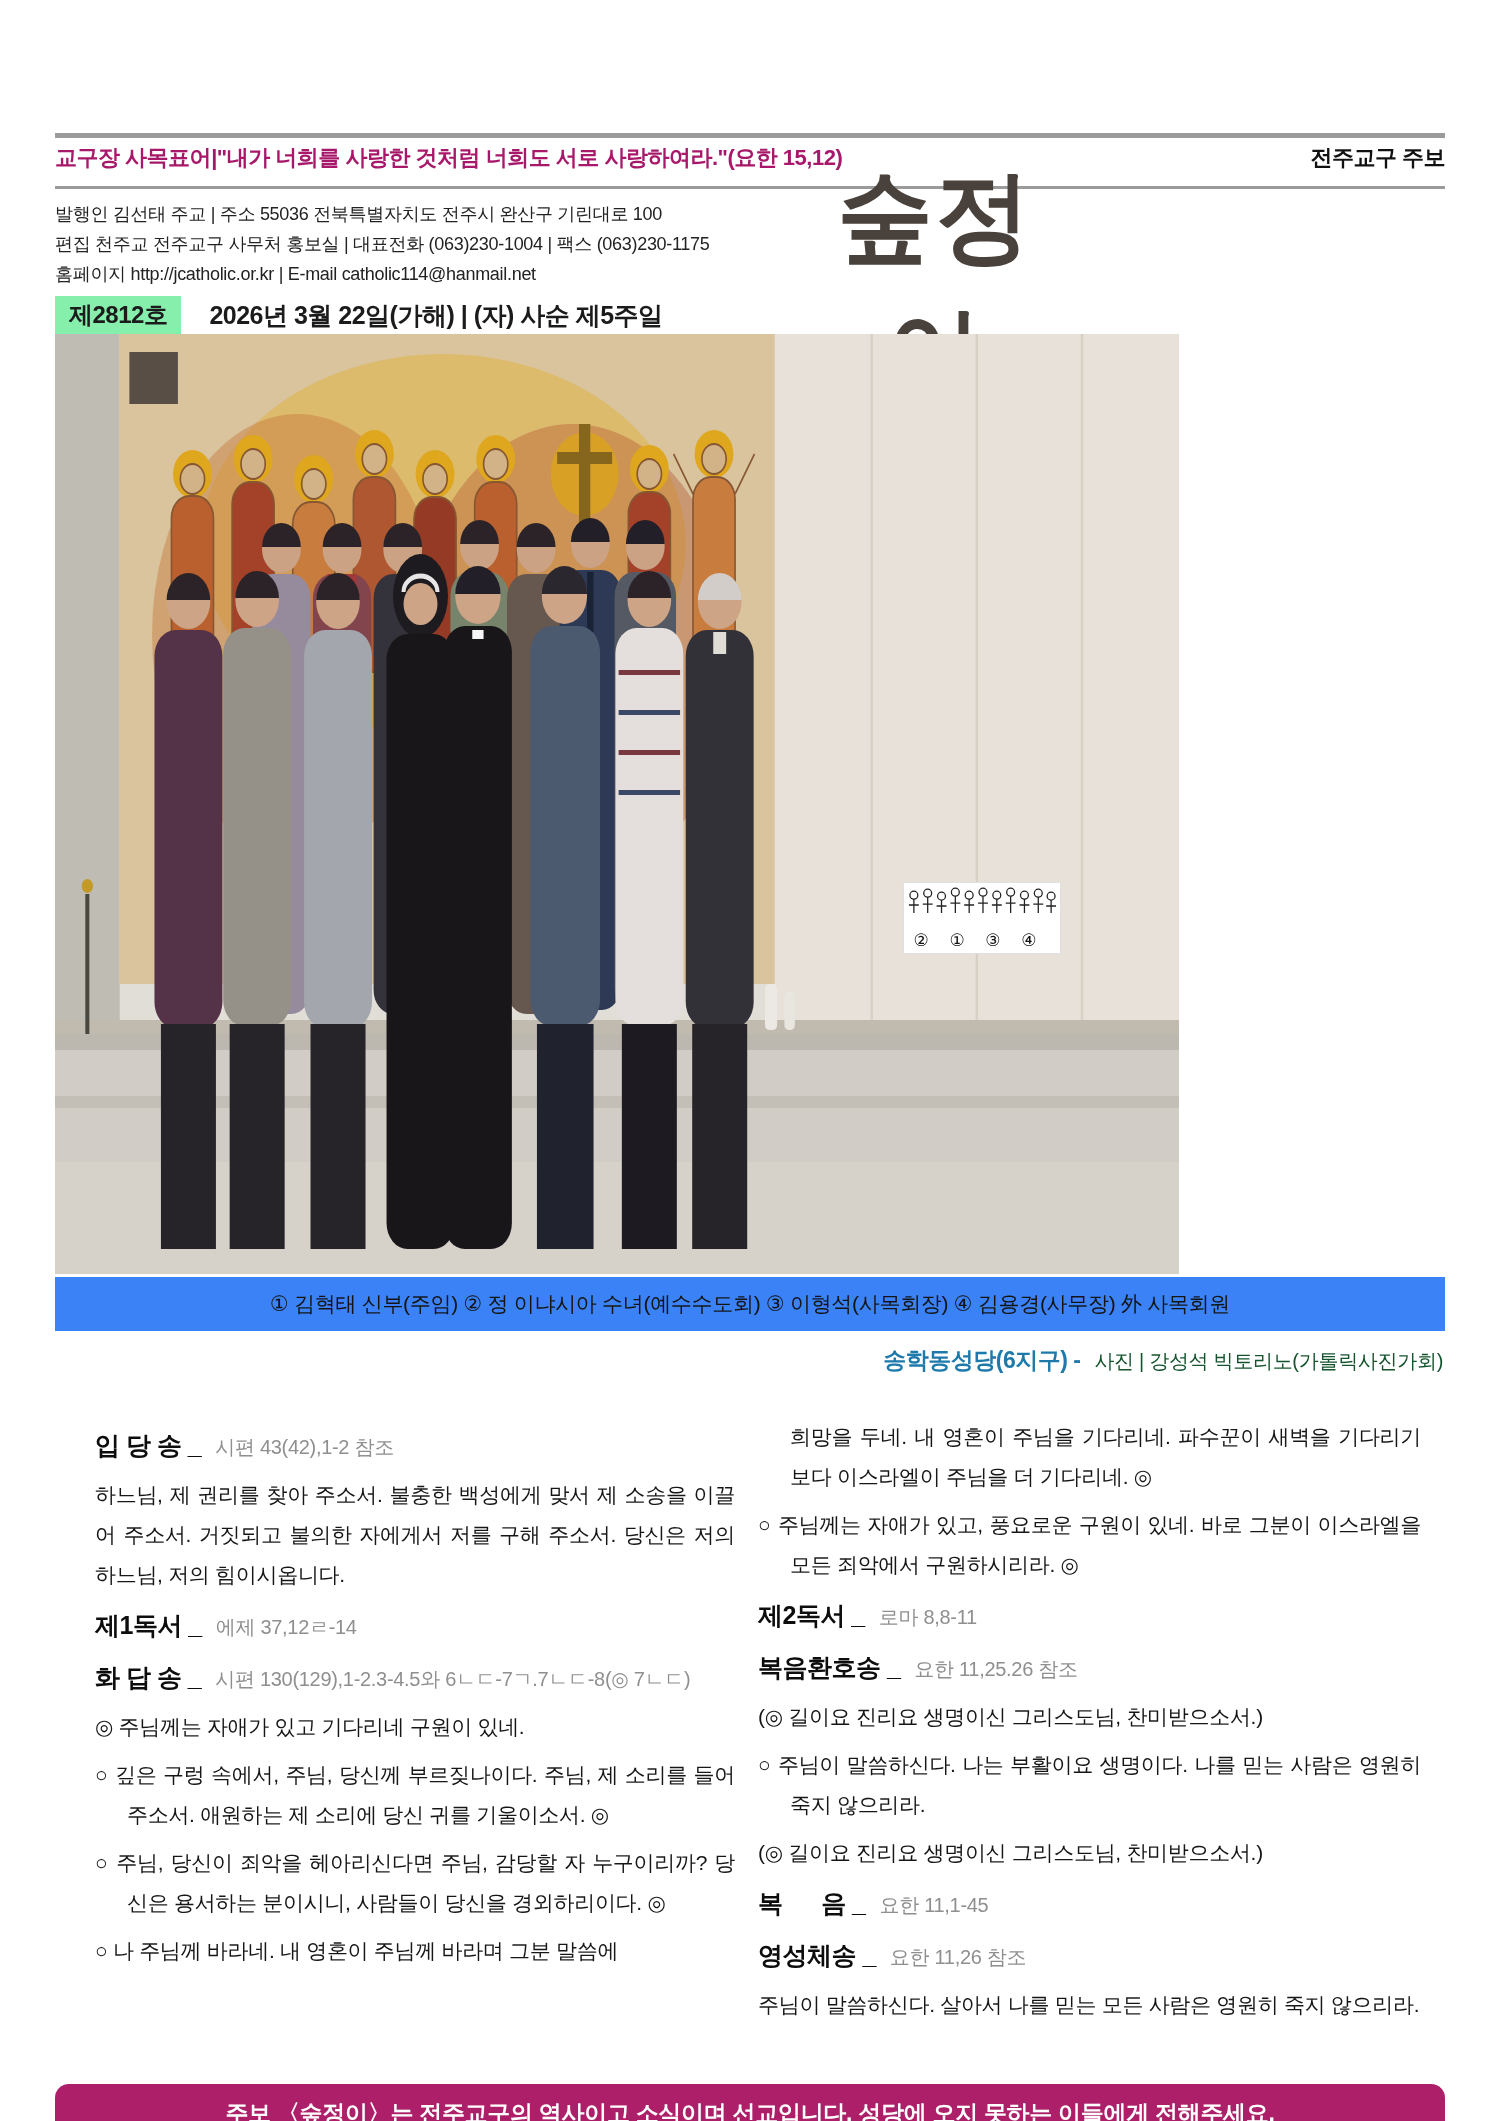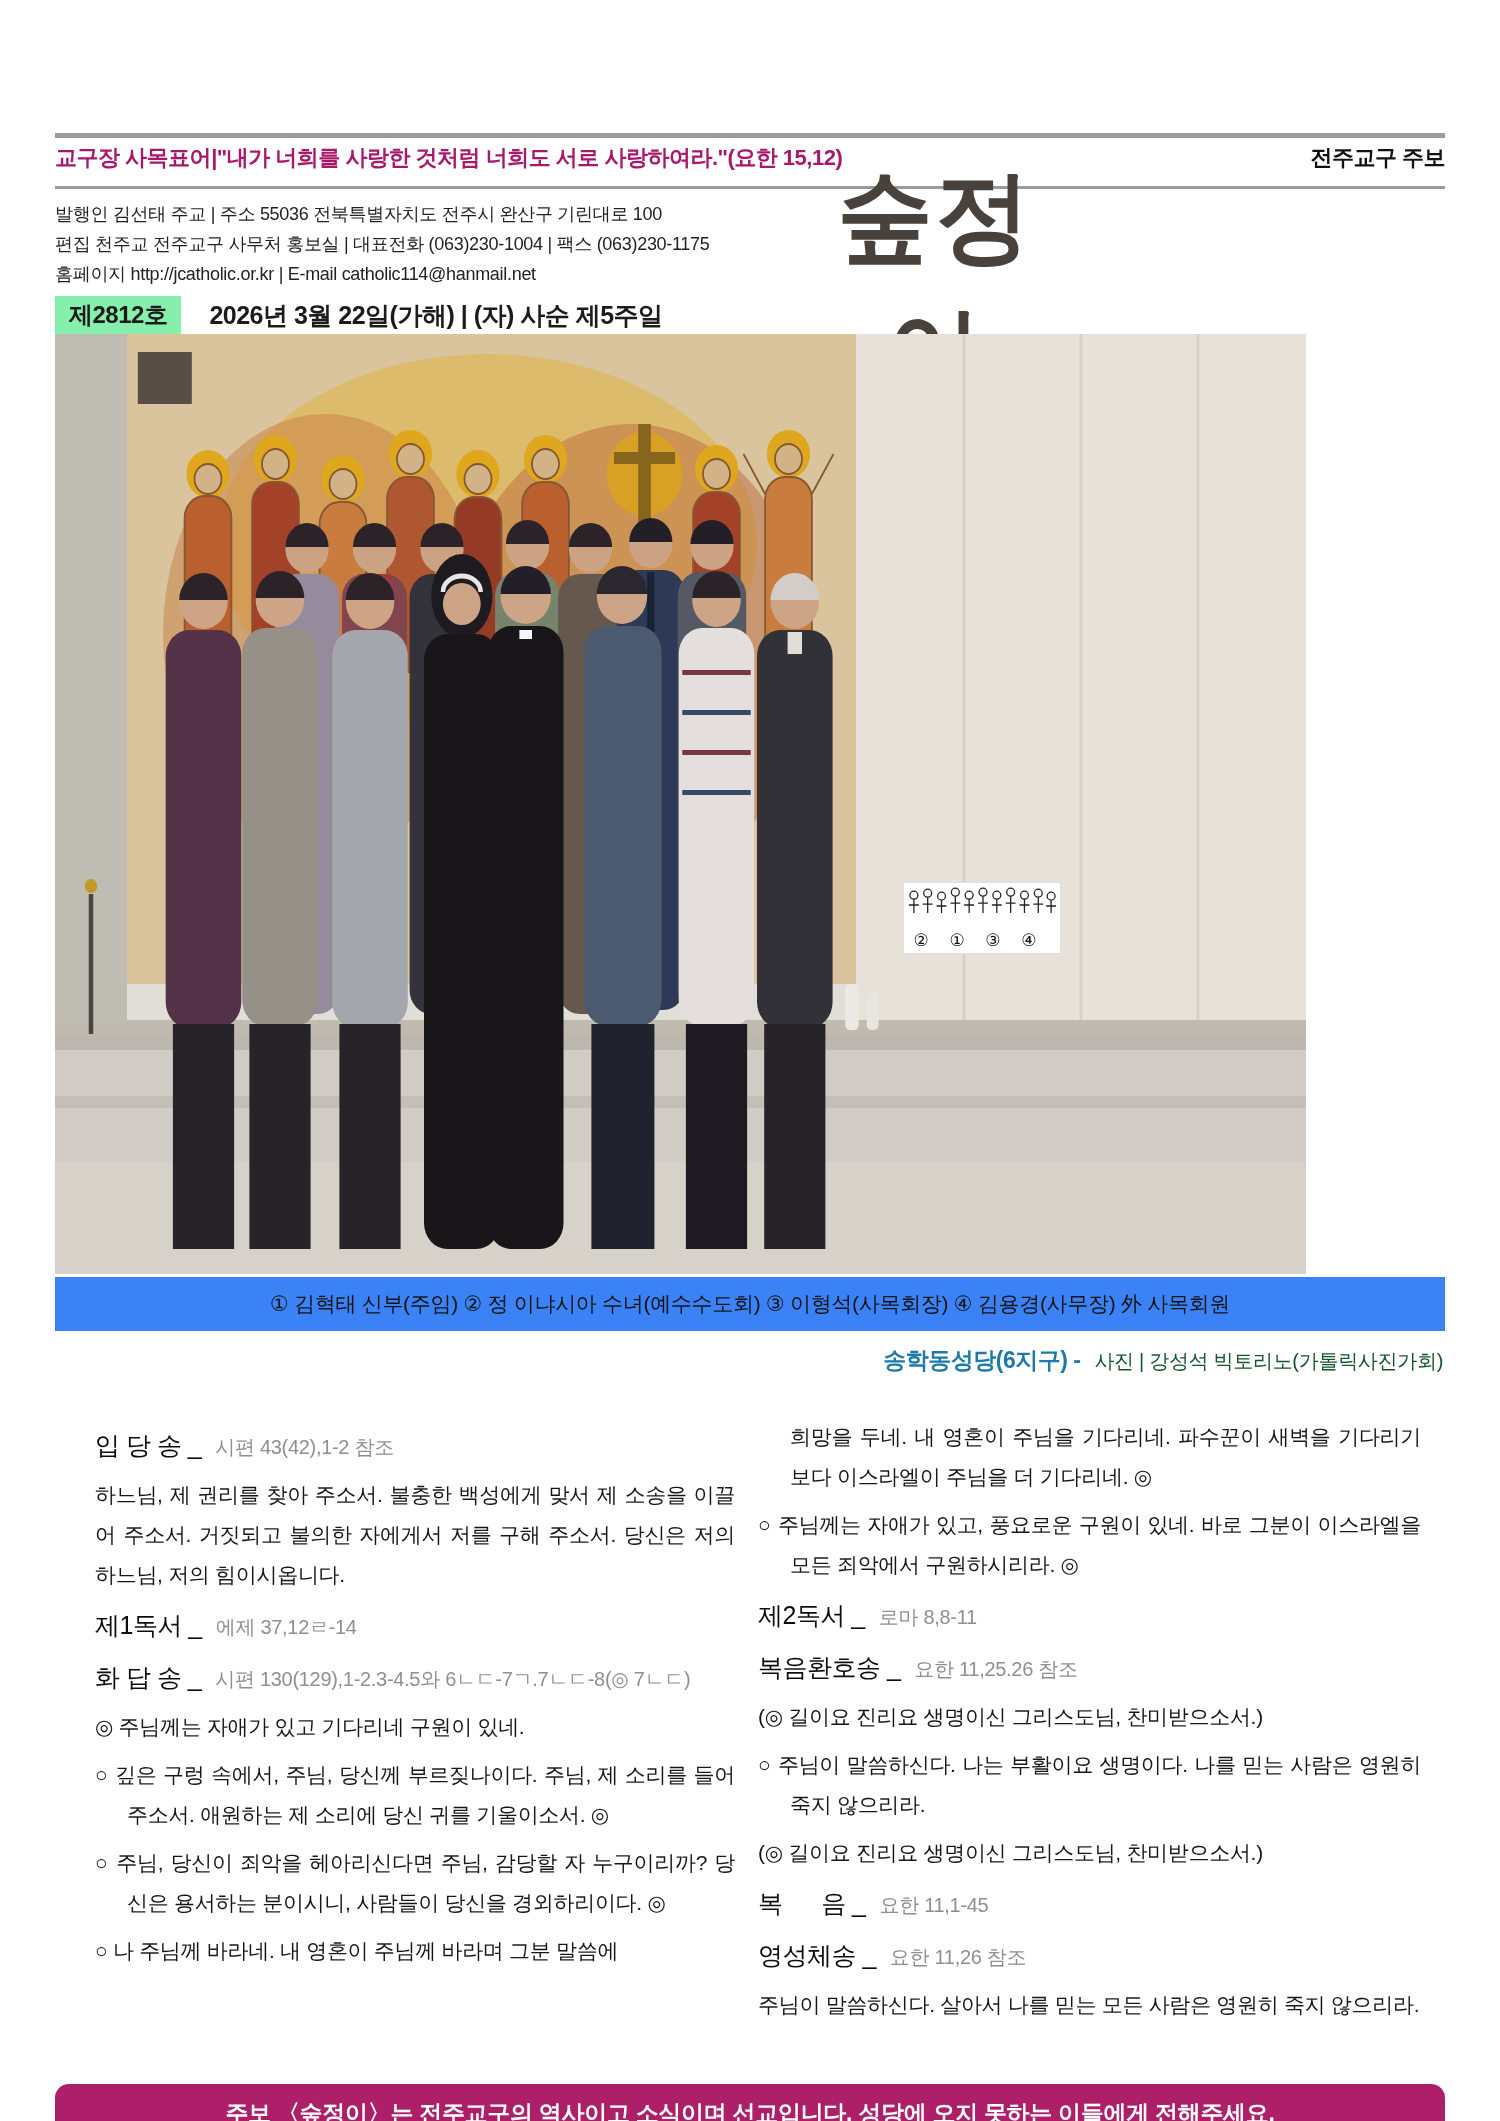--- a/index.html
+++ b/index.html
@@ -15,41 +15,41 @@
   .edition{margin-left:auto;color:#111;font-weight:bold;font-size:22px;letter-spacing:-0.5px;}
   .masthead{position:absolute;left:55px;top:160px;font-size:18px;line-height:30px;color:#222;letter-spacing:-0.3px;}
   .logo{
     position:absolute;left:795px;top:118px;width:280px;text-align:center;
     font-size:96px;font-weight:800;color:#49423c;letter-spacing:2px;
     font-family:"DejaVu Serif","Liberation Serif",serif;transform:scaleY(1.05);
   }
   .issue-row{position:absolute;left:55px;top:257px;display:flex;align-items:center;}
   .issue-no{background:#86efac;font-weight:bold;font-size:24px;padding:3px 14px;letter-spacing:-0.5px;}
   .issue-date{margin-left:28px;font-weight:bold;font-size:25px;letter-spacing:-0.5px;}
-  .photo{position:absolute;left:55px;top:295px;width:1251px;height:940px;background:#84cc16;overflow:hidden;}
+  .photo{position:absolute;left:55px;top:295px;width:1124px;height:940px;background:#84cc16;overflow:hidden;}
   .photo svg{display:block;width:100%;height:100%;}
   .sketch-box{
     position:absolute;left:848px;top:548px;width:158px;height:72px;background:#ffffff;
     box-sizing:border-box;border:1px solid #e0e0e0;
   }
   .sketch-box svg{width:100%;height:46px;display:block;}
   .sketch-nums{position:absolute;left:0;right:6px;bottom:2px;text-align:center;font-size:17px;color:#111;letter-spacing:8px;}
   .caption-bar{
     position:absolute;left:55px;top:1238px;width:1390px;height:54px;background:#3b82f6;
     display:flex;align-items:center;justify-content:center;
     font-size:21px;font-weight:500;color:#141414;letter-spacing:-0.3px;
   }
   .credit-row{position:absolute;right:57px;top:1306px;display:flex;align-items:baseline;gap:14px;}
   .credit-parish{color:#1e7aab;font-weight:bold;font-size:23px;letter-spacing:-0.5px;}
   .credit-text{color:#14532d;font-size:20px;letter-spacing:-0.3px;}
   .col{position:absolute;top:1378px;font-size:21px;line-height:40px;text-align:justify;color:#161616;letter-spacing:-0.3px;}
   .col-left{left:95px;width:640px;}
   .col-right{left:758px;width:663px;}
   .sec-head{display:flex;align-items:baseline;gap:14px;margin:6px 0 6px 0;line-height:44px;text-align:left;}
-  .sec-label{font-size:25px;font-weight:normal;color:#0d0d0d;letter-spacing:-0.5px;white-space:pre;}
+  .sec-label{font-size:25px;font-weight:bold;color:#0d0d0d;letter-spacing:-0.5px;white-space:pre;}
   .sec-ref{font-size:20px;color:#8f8f8f;font-weight:normal;}
   .body-p{margin:0 0 8px 0;}
   .verse{margin:0 0 8px 0;padding-left:32px;text-indent:-32px;}
   .cont{margin:0 0 8px 0;padding-left:32px;}
   .footer-banner{
     position:absolute;left:55px;top:2045px;width:1390px;height:58px;background:#ad1f69;border-radius:14px;
     display:flex;align-items:center;justify-content:center;color:#ffffff;font-weight:bold;font-size:23px;letter-spacing:-0.3px;
   }
 </style>
 </head>

